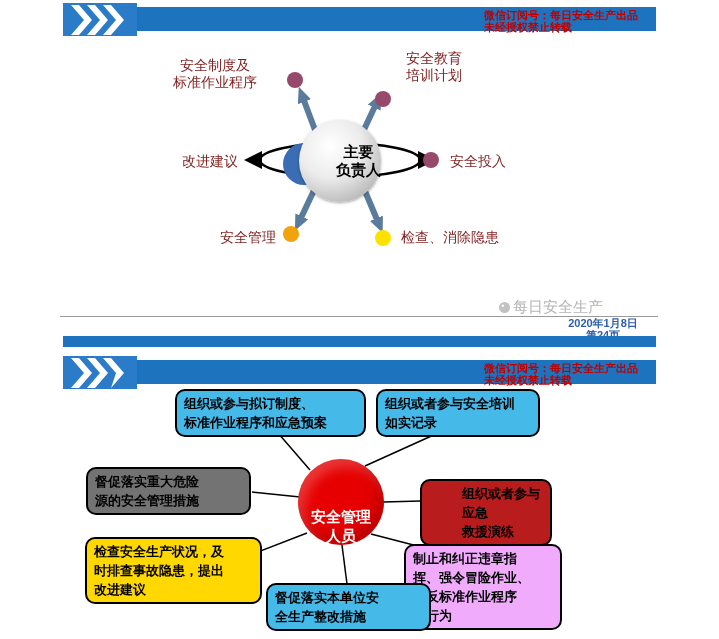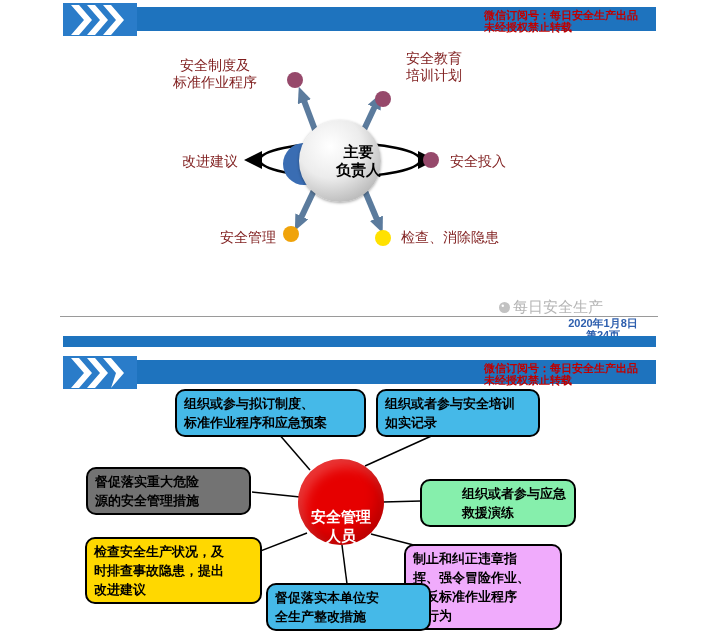--- a/index.html
+++ b/index.html
@@ -140,21 +140,21 @@
     <span>安全管理
 人员</span>
   </div>
 
   <div class="node-box" style="left: 175px; top: 389px; width: 191px; background: rgb(69, 185, 232);">组织或参与拟订制度、
 标准作业程序和应急预案</div>
   <div class="node-box" style="left: 376px; top: 389px; width: 164px; background: rgb(69, 185, 232);">组织或者参与安全培训
 如实记录</div>
   <div class="node-box" style="left: 86px; top: 467px; width: 165px; background: #737373;">督促落实重大危险
 源的安全管理措施</div>
-  <div class="node-box" style="left: 420px; top: 479px; width: 156px; background: #86efac; padding-left: 40px;">组织或者参与应急
+  <div class="node-box" style="left: 420px; top: 479px; width: 132px; background: #b91c1c; padding-left: 40px;">组织或者参与应急
 救援演练</div>
   <div class="node-box" style="left: 85px; top: 537px; width: 177px; background: rgb(255, 216, 0);">检查安全生产状况，及
 时排查事故隐患，提出
 改进建议</div>
   <div class="node-box" style="left: 404px; top: 544px; width: 158px; background: #f0abfc;">制止和纠正违章指
 挥、强令冒险作业、
 违反标准作业程序
 的行为</div>
   <div class="node-box" style="left: 266px; top: 583px; width: 165px; background: rgb(69, 185, 232);">督促落实本单位安
 全生产整改措施</div>

